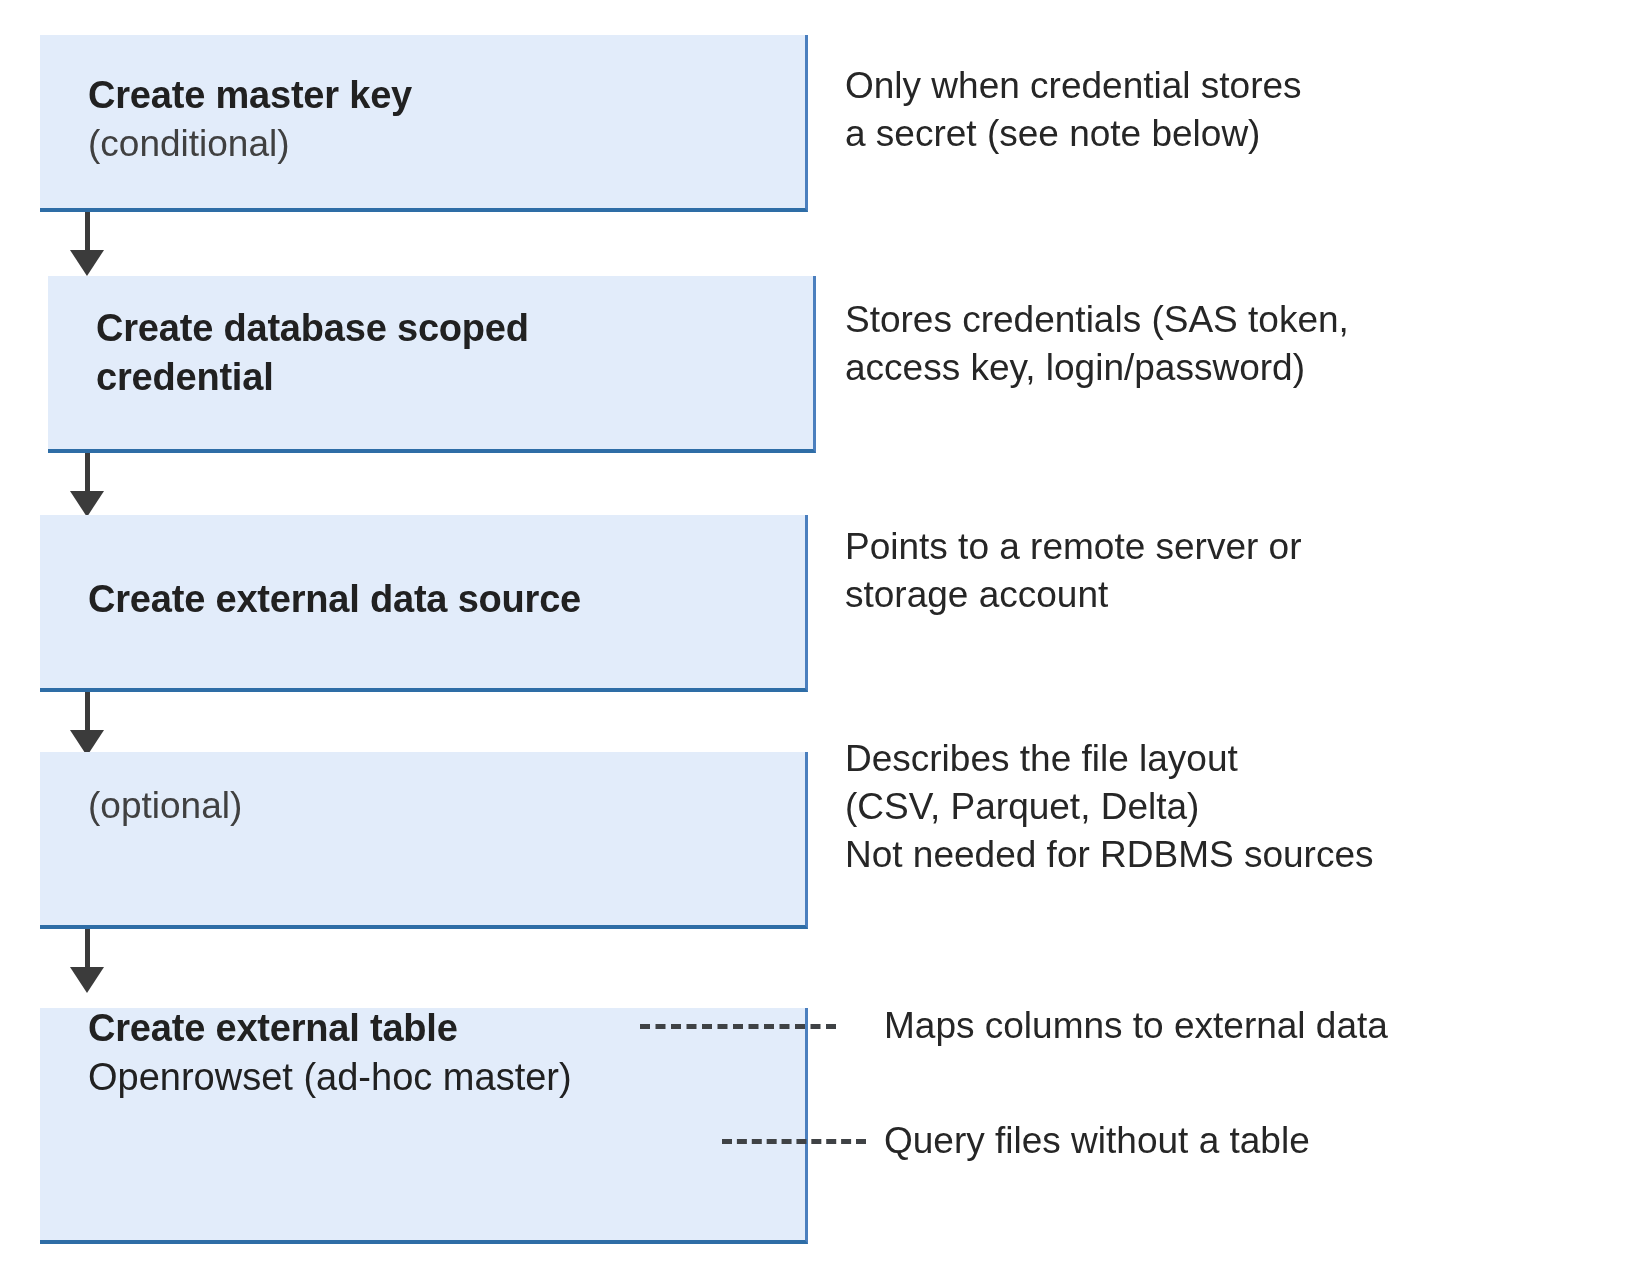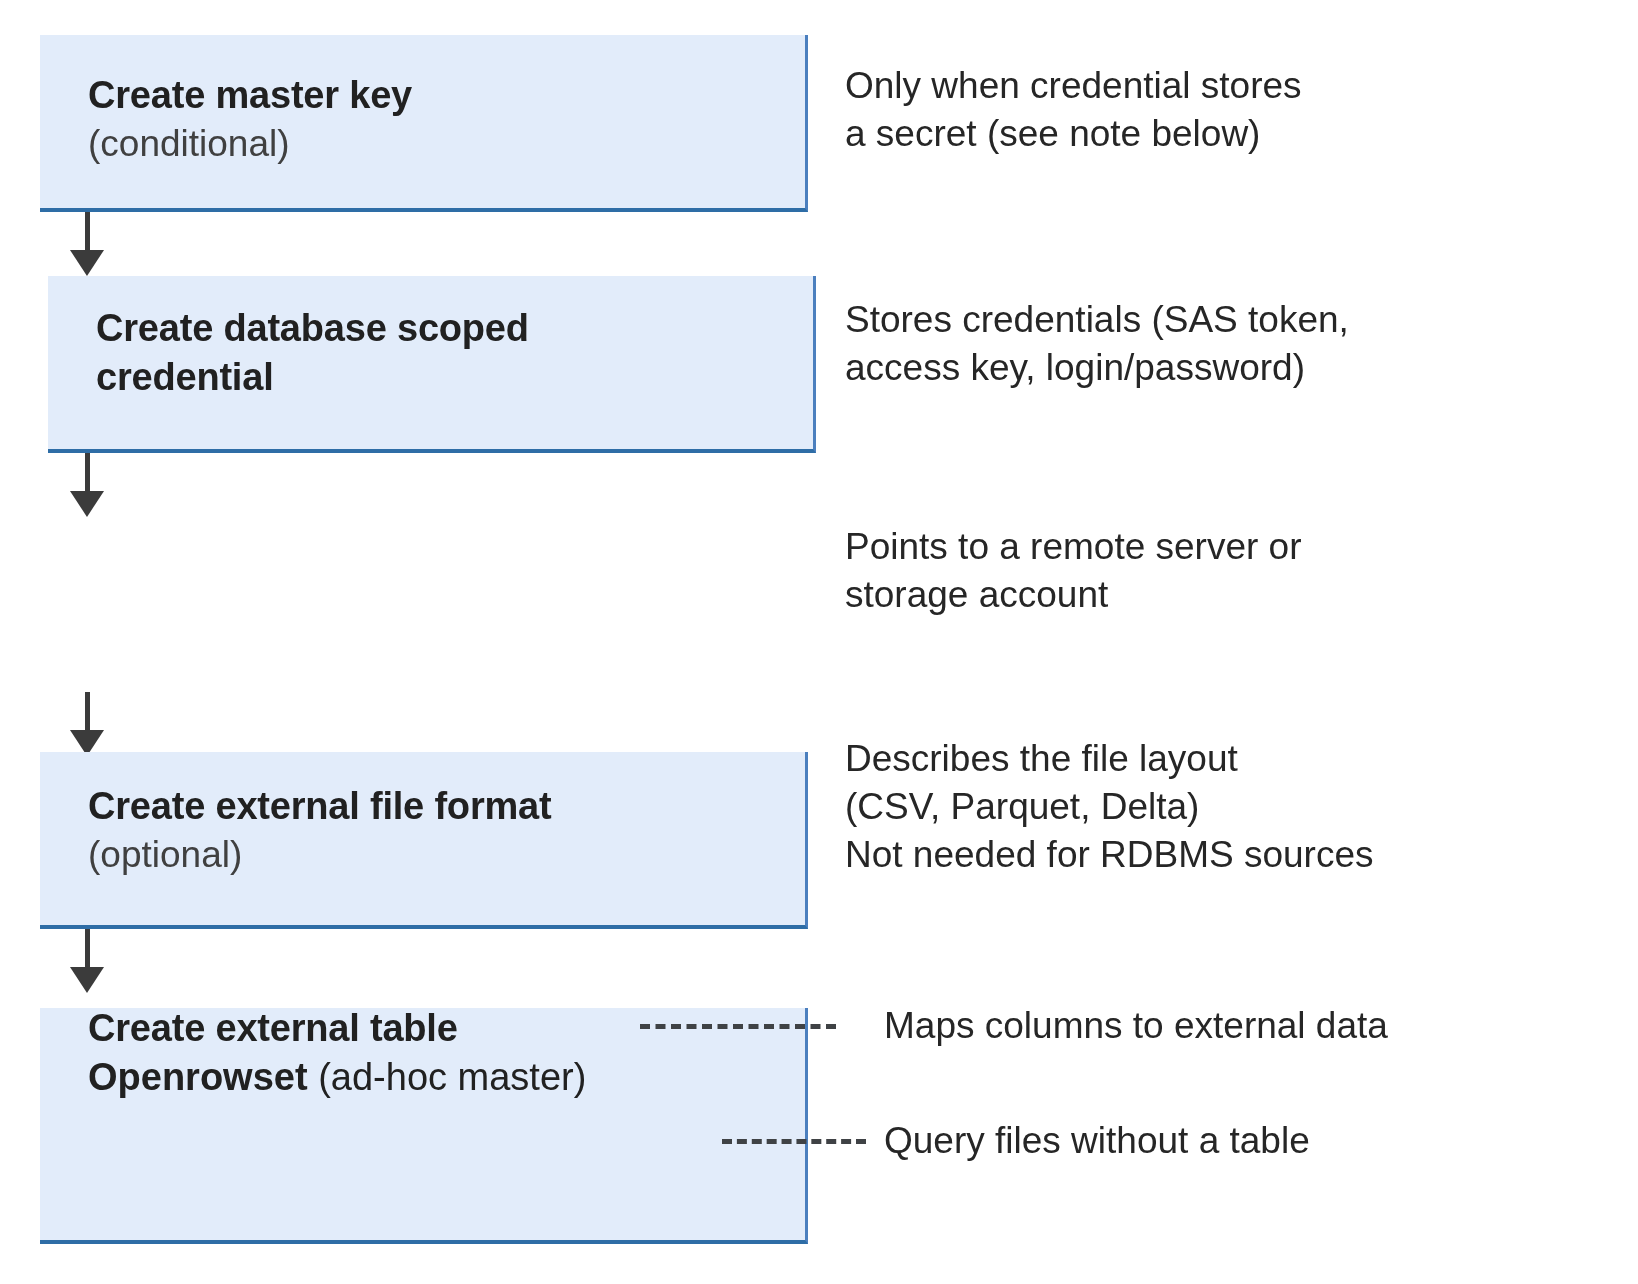--- a/index.html
+++ b/index.html
@@ -54,21 +54,21 @@
     font-size: 37px;
     font-weight: normal;
     line-height: 1.28;
     color: #262626;
   }
   .step-altline {
     font-size: 38px;
     line-height: 1.28;
     color: #212121;
   }
-  .step-altline .bold { font-weight: bold; }
+  .step-altline .bold { font-weight: normal; }
   .step-altline .light { font-weight: normal; }
 
   
   .arrow {
     position: absolute;
     left: 84px;
     width: 8px;
   }
   .arrow .stem {
     position: absolute;
@@ -136,30 +136,34 @@
 credential</div>
     </div>
   </div>
   <div class="arrow" style="top:453px; height:64px;">
     <div class="stem" style="height:42px;"></div>
     <div class="head" style="top:38px;"></div>
   </div>
   <div class="note" style="top:296px;">Stores credentials (SAS token,
 access key, login/password)</div>
 
+  <div class="step-box" style="top:515px; height:177px;">
+    <div class="step-inner" style="top:60px;">
+      <div class="step-title">Create external data source</div>
+    </div>
+  </div>
   <div class="arrow" style="top:692px; height:64px;">
     <div class="stem" style="height:42px;"></div>
     <div class="head" style="top:38px;"></div>
   </div>
   <div class="note" style="top:523px;">Points to a remote server or
 storage account</div>
 
   <div class="step-box" style="top:752px; height:177px;">
     <div class="step-inner" style="top:30px;">
-      <div class="step-title">Create external file format</div>
       <div class="step-sub">(optional)</div>
     </div>
   </div>
   <div class="arrow" style="top:929px; height:64px;">
     <div class="stem" style="height:42px;"></div>
     <div class="head" style="top:38px;"></div>
   </div>
   <div class="note" style="top:735px;">Describes the file layout
 (CSV, Parquet, Delta)
 Not needed for RDBMS sources</div>

